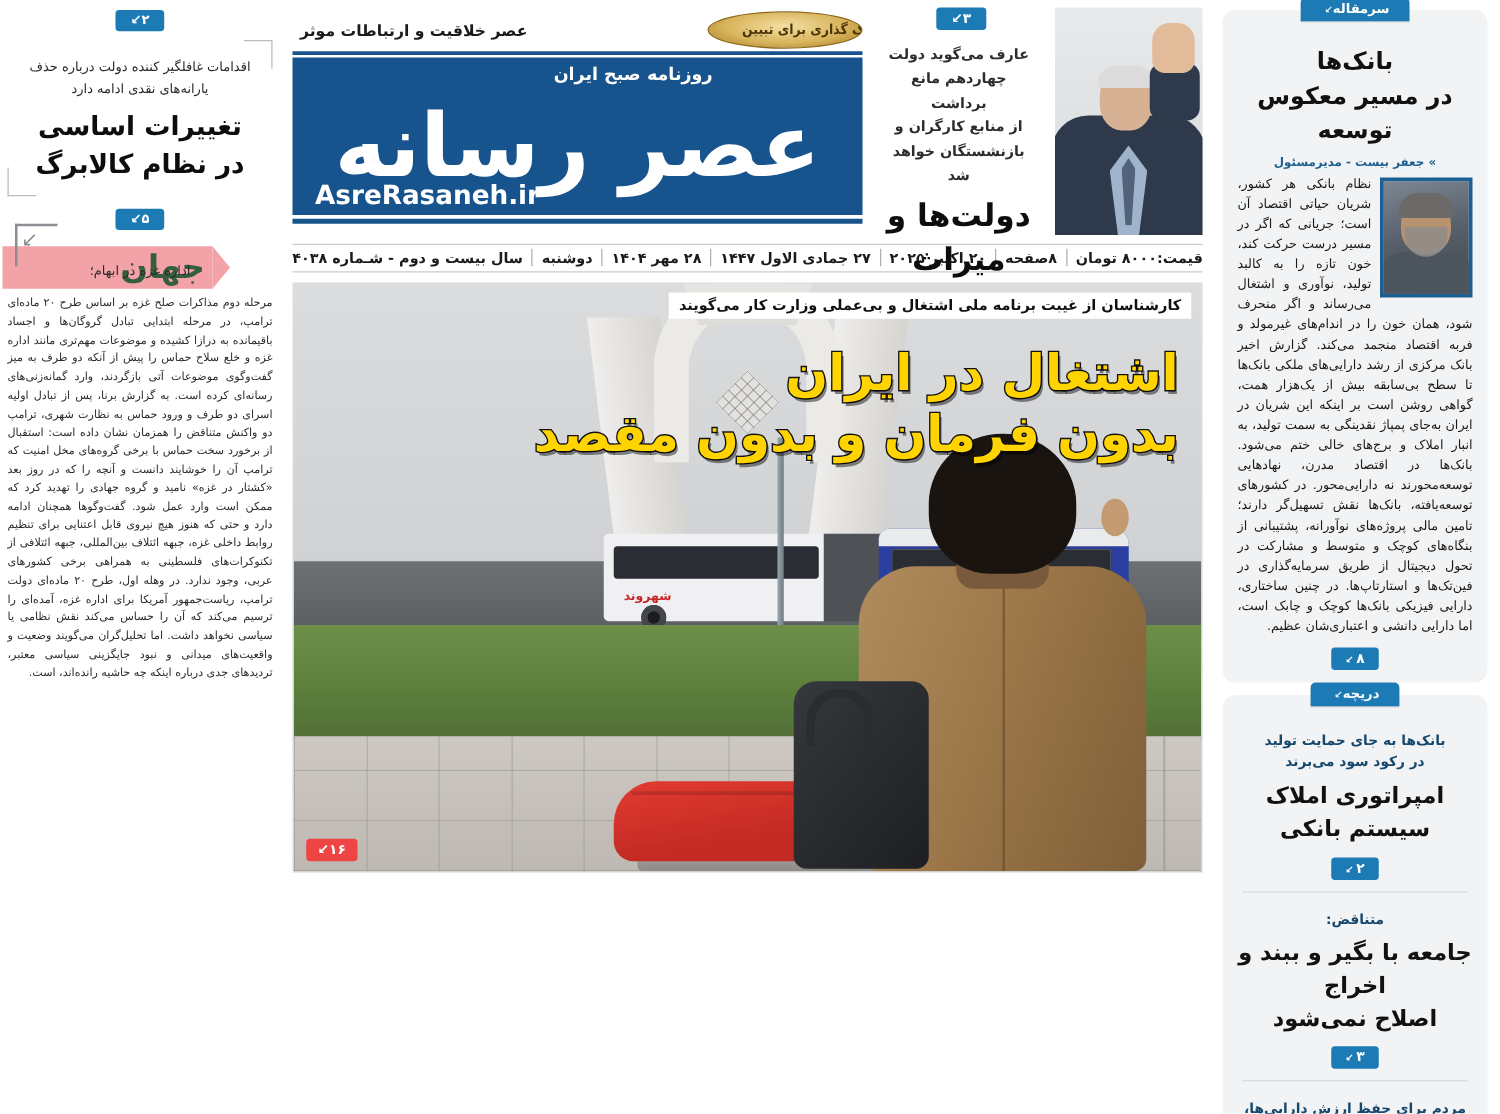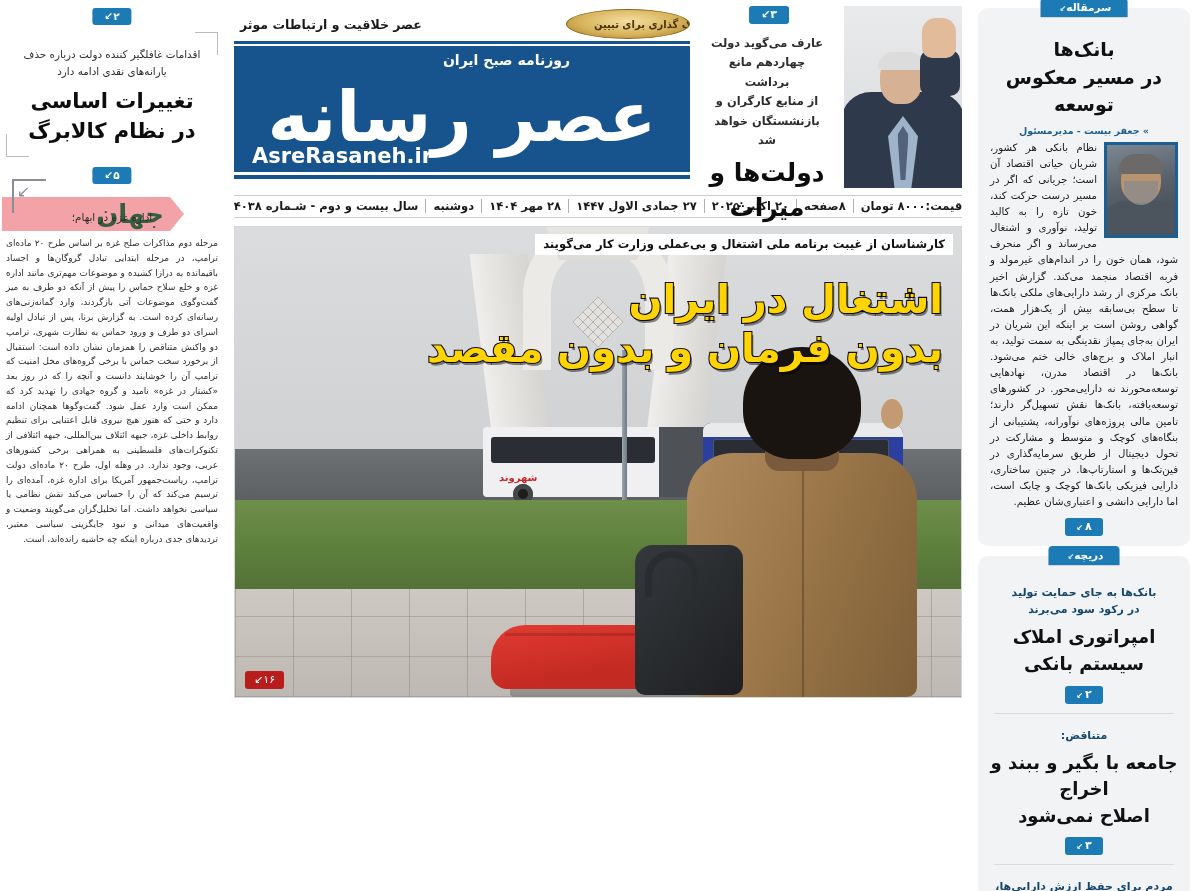--- a/index.html
+++ b/index.html
@@ -189,21 +189,21 @@
   .photo-head {
     position: absolute; right: 18px; top: 48px; z-index: 6;
     color: #ffd400; font-weight: bold; font-size: 40px; line-height: 1.22;
     text-align: right;
     -webkit-text-stroke: 2.2px #111;
     paint-order: stroke fill;
     text-shadow: 2px 3px 0 rgba(0,0,0,.45);
   }
   .photo-badge {
     position: absolute; left: 10px; bottom: 8px; z-index: 6;
-    background: #b91c1c; color:#fff; font-size: 11px; font-weight:normal;
+    background: #ef4444; color:#fff; font-size: 11px; font-weight:bold;
     padding: 2px 9px 3px; border-radius: 3px;
   }
   .scene { position: relative; width: 100%; height: 470px; overflow: hidden; background: linear-gradient(180deg,#d7d9db 0%, #cfd1d3 40%, #c9cbcd 60%, #b9bbbd 100%); }
   .sky { position:absolute; inset: 0 0 52% 0; background: linear-gradient(180deg,#dbdcde,#cfd1d3); }
   .tower {
     position: absolute; left: 50%; transform: translateX(-50%); bottom: 44%;
     width: 240px; height: 300px;
   }
   .tower .leg-l, .tower .leg-r {
     position: absolute; bottom: 0; width: 58px; height: 236px; background: linear-gradient(90deg,#efeeec,#d6d4d0);

